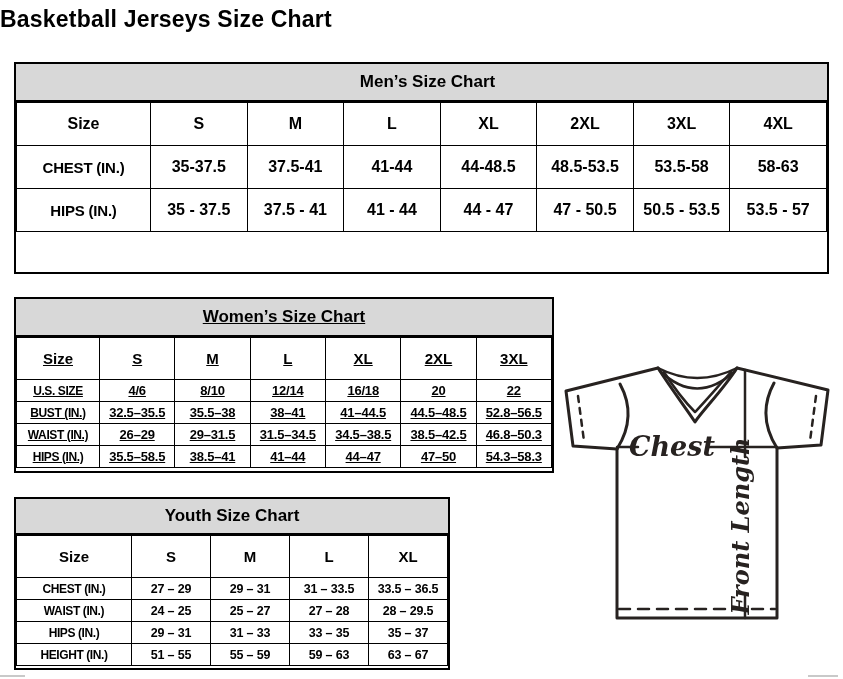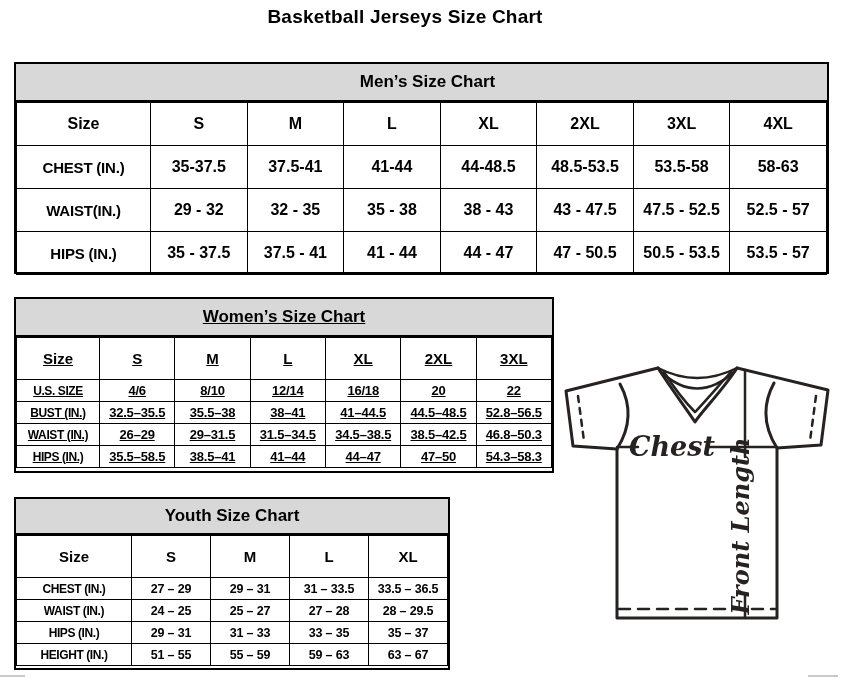--- a/index.html
+++ b/index.html
@@ -2,22 +2,22 @@
 <html><head>
 <meta charset="utf-8">
 <style>
   html,body{margin:0;padding:0;}
   body{
     width:843px;height:679px;position:relative;background:#ffffff;
     font-family:"Liberation Sans", sans-serif;color:#000;
     overflow:hidden;
   }
   .page-title{
-    position:absolute;left:0;top:6px;width:810px;text-align:center;
-    font-size:19px;font-weight:bold;letter-spacing:0.2px;
+    position:absolute;left:0;top:6px;width:810px;
+    font-size:23px;font-weight:bold;letter-spacing:0.2px;
   }
   .size-table{
     position:absolute;border:2px solid #000;box-sizing:border-box;background:#fff;
   }
   .table-title{
     background:#d8d8d8;border-bottom:2px solid #000;box-sizing:border-box;
     display:flex;align-items:center;justify-content:center;
     font-weight:bold;font-size:17px;
   }
   table.grid{
@@ -85,30 +85,20 @@
           <td class="row-label">CHEST (IN.)</td>
           <td>35-37.5</td>
           <td>37.5-41</td>
           <td>41-44</td>
           <td>44-48.5</td>
           <td>48.5-53.5</td>
           <td>53.5-58</td>
           <td>58-63</td>
         </tr>
         <tr>
-          <td class="row-label">WAIST(IN.)</td>
-          <td>29 - 32</td>
-          <td>32 - 35</td>
-          <td>35 - 38</td>
-          <td>38 - 43</td>
-          <td>43 - 47.5</td>
-          <td>47.5 - 52.5</td>
-          <td>52.5 - 57</td>
-        </tr>
-        <tr>
           <td class="row-label">HIPS (IN.)</td>
           <td>35 - 37.5</td>
           <td>37.5 - 41</td>
           <td>41 - 44</td>
           <td>44 - 47</td>
           <td>47 - 50.5</td>
           <td>50.5 - 53.5</td>
           <td>53.5 - 57</td>
         </tr>
       </tbody>

